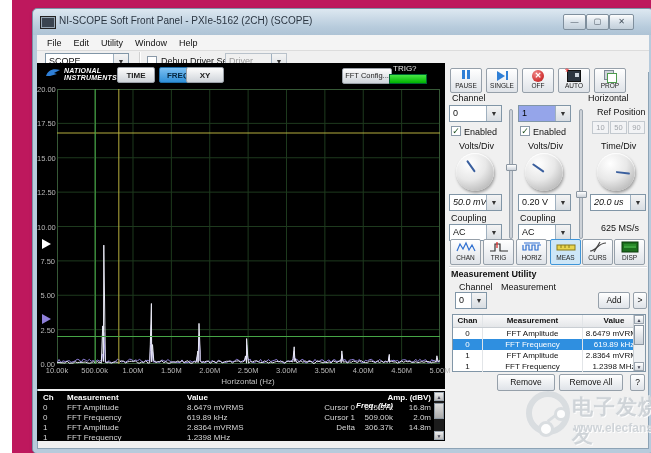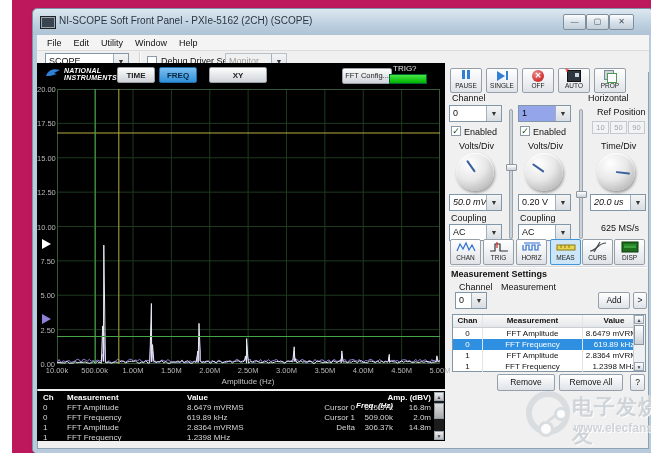--- a/index.html
+++ b/index.html
@@ -149,21 +149,21 @@
 
     <div class="toolbar">
       <div class="combo" style="left:8px;top:2px;width:84px;">
         <span class="ct">SCOPE</span>
         <span class="ca">▼</span>
       </div>
       <div class="vsep" style="left:102px;top:1px;height:19px;"></div>
       <span class="chk" style="position:absolute;left:110px;top:5px;"></span>
       <span class="lbl" style="left:124px;top:5px;">Debug Driver Session</span>
       <div class="combo disabled" style="left:188px;top:2px;width:62px;">
-        <span class="ct">Monitor</span>
+        <span class="ct">Driver</span>
         <span class="ca">▼</span>
       </div>
     </div>
 
     <div class="plot-panel" id="plotPanel">
       <div class="ni-logo">
         <svg width="16" height="14" viewBox="0 0 16 14">
           <path d="M1 9 C3 3 8 1 15 3 L9 6 L12 7 L5 9 Z" fill="#2f7fd6"></path>
         </svg>
         <div class="ni-brand">
@@ -197,24 +197,24 @@
             <line x1="0" y1="240.625" x2="383" y2="240.625" stroke="#1e3a1e" stroke-width="1"></line>
             <line x1="0" y1="275" x2="383" y2="275" stroke="#1e3a1e" stroke-width="1"></line>
             <rect x="0.5" y="0.5" width="382" height="274" fill="none" stroke="#365836"></rect>
             <path d="M0.0 273.9L2.0 270.5L4.0 273.7L6.0 271.8L8.1 272.5L10.1 272.2L12.1 271.6L14.1 273.3L16.1 272.7L18.1 271.9L20.2 270.3L22.2 270.8L24.2 273.3L26.2 270.2L28.2 270.9L30.2 272.3L32.3 270.4L34.3 272.3L36.3 271.5L38.3 272.7L40.3 271.1L42.3 271.8L42.6 272.0L44.3 271.4L45.7 264.9L46.4 272.4L46.8 243.4L47.9 264.9L48.4 273.4L50.4 272.7L51.0 272.0L52.4 272.1L54.4 273.9L56.4 273.3L58.5 272.4L60.5 270.2L62.5 271.2L64.5 272.9L66.5 272.4L68.5 273.2L70.6 271.8L72.6 270.2L74.6 270.5L76.6 272.2L78.6 271.0L80.6 271.7L82.6 270.4L84.7 272.2L86.7 273.1L88.7 271.3L90.2 272.0L90.7 270.9L92.7 272.9L93.3 262.5L94.4 235.8L94.7 272.0L95.5 262.5L96.8 273.4L98.6 272.0L98.8 273.5L100.8 272.8L102.8 273.5L104.8 270.9L106.8 271.8L108.9 272.4L110.9 270.6L112.9 272.1L114.9 273.1L116.9 272.8L118.9 273.3L120.9 273.3L123.0 273.6L125.0 270.9L127.0 273.9L129.0 273.6L131.0 273.6L133.0 271.7L135.1 273.0L137.1 272.5L137.8 272.0L139.1 272.7L140.9 265.8L141.1 272.6L142.0 246.1L143.1 265.8L143.1 272.0L145.1 273.3L146.2 272.0L147.2 273.8L149.2 273.2L151.2 271.7L153.2 273.4L155.2 271.3L157.2 273.2L159.2 273.8L161.3 271.2L163.3 272.3L165.3 273.6L167.3 272.9L169.3 273.6L171.3 272.5L173.4 272.1L175.4 272.6L177.4 272.3L179.4 270.4L181.4 270.9L183.4 273.4L185.4 272.0L185.5 271.9L187.5 271.2L188.5 268.8L189.5 271.0L189.6 255.8L190.7 268.8L191.5 271.1L193.5 270.4L193.8 272.0L195.5 273.4L197.5 273.7L199.6 272.1L201.6 272.9L203.6 270.4L205.6 273.6L207.6 273.3L209.6 272.1L211.7 270.6L213.7 272.6L215.7 271.8L217.7 271.2L219.7 270.4L221.7 273.2L223.8 271.5L225.8 273.8L227.8 273.8L229.8 272.1L231.8 272.2L232.9 272.0L233.8 272.2L235.8 270.5L236.1 270.8L237.2 261.9L237.9 272.4L238.2 270.8L239.9 270.2L241.4 272.0L241.9 272.9L243.9 271.1L245.9 270.3L247.9 273.5L250.0 273.9L252.0 271.2L254.0 272.8L256.0 273.1L258.0 270.4L260.0 272.9L262.1 272.3L264.1 270.9L266.1 271.0L268.1 273.9L270.1 271.8L272.1 270.9L274.1 273.4L276.2 270.9L278.2 270.8L280.2 273.2L280.5 272.0L282.2 272.3L283.7 271.9L284.2 271.0L284.8 265.4L285.8 271.9L286.2 271.0L288.3 270.7L289.0 272.0L290.3 273.6L292.3 271.2L294.3 270.8L296.3 270.4L298.3 271.7L300.4 272.1L302.4 270.5L304.4 273.9L306.4 273.6L308.4 271.3L310.4 272.0L312.4 270.6L314.5 270.4L316.5 272.0L318.5 273.0L320.5 272.7L322.5 270.5L324.5 271.9L326.6 273.6L328.1 272.0L328.6 272.0L330.6 273.3L331.3 272.6L332.3 267.4L332.6 272.2L333.4 272.6L334.6 271.2L336.6 272.0L336.6 271.1L338.7 272.0L340.7 271.4L342.7 273.9L344.7 271.2L346.7 270.7L348.7 270.9L350.7 272.1L352.8 271.5L354.8 273.3L356.8 272.5L358.8 270.3L360.8 272.6L362.8 270.3L364.9 272.2L366.9 271.3L368.9 270.8L370.9 273.9L372.9 273.6L374.9 270.5L375.7 272.0L377.0 271.2L378.9 273.0L379.0 272.2L379.9 268.8L381.0 273.4L381.0 273.0L383.0 271.6L384.2 272.0" fill="none" stroke="#8f80da" stroke-width="1"></path>
             <path d="M0.0 273.7L2.0 273.5L4.0 273.8L6.0 273.8L8.1 274.1L10.1 272.2L12.1 274.2L14.1 274.1L16.1 274.1L18.1 272.7L20.2 273.7L22.2 273.3L24.2 273.4L26.2 273.3L28.2 273.0L30.2 273.8L32.3 274.2L34.3 273.8L36.3 272.7L38.3 273.9L40.3 272.5L42.3 273.8L42.6 272.9L44.3 274.2L45.7 236.9L46.4 272.4L46.8 156.1L47.9 236.9L48.4 273.2L50.4 274.0L51.0 272.9L52.4 273.6L54.4 274.0L56.4 273.3L58.5 273.0L60.5 273.4L62.5 273.1L64.5 271.9L66.5 272.2L68.5 273.9L70.6 272.9L72.6 272.4L74.6 272.3L76.6 272.3L78.6 271.9L80.6 273.9L82.6 274.1L84.7 273.0L86.7 273.6L88.7 271.9L90.2 272.9L90.7 274.1L92.7 273.9L93.3 255.6L94.4 214.5L94.7 273.0L95.5 255.6L96.8 272.0L98.6 272.9L98.8 273.4L100.8 272.8L102.8 272.4L104.8 271.8L106.8 273.7L108.9 272.6L110.9 274.2L112.9 274.2L114.9 273.0L116.9 273.1L118.9 273.1L120.9 271.9L123.0 273.2L125.0 271.7L127.0 273.6L129.0 272.3L131.0 271.8L133.0 274.0L135.1 274.3L137.1 272.4L137.8 272.9L139.1 273.5L140.9 262.0L141.1 273.7L142.0 234.4L143.1 262.0L143.1 271.9L145.1 273.6L146.2 272.9L147.2 273.2L149.2 272.2L151.2 272.3L153.2 274.2L155.2 272.8L157.2 272.2L159.2 273.9L161.3 272.2L163.3 272.2L165.3 273.8L167.3 273.1L169.3 272.3L171.3 272.3L173.4 272.0L175.4 274.1L177.4 272.4L179.4 272.1L181.4 271.9L183.4 272.7L185.4 272.9L185.5 273.0L187.5 271.9L188.5 266.9L189.5 274.2L189.6 249.6L190.7 266.9L191.5 274.1L193.5 272.4L193.8 272.9L195.5 272.9L197.5 272.0L199.6 271.8L201.6 272.9L203.6 273.6L205.6 273.4L207.6 271.9L209.6 272.9L211.7 274.1L213.7 272.9L215.7 273.8L217.7 273.1L219.7 272.4L221.7 272.4L223.8 273.0L225.8 272.5L227.8 274.2L229.8 272.4L231.8 272.1L232.9 272.9L233.8 272.2L235.8 273.0L236.1 269.5L237.2 257.8L237.9 272.6L238.2 269.5L239.9 273.8L241.4 272.9L241.9 273.3L243.9 271.8L245.9 273.4L247.9 271.8L250.0 273.1L252.0 272.5L254.0 272.1L256.0 274.3L258.0 274.1L260.0 271.9L262.1 272.4L264.1 273.1L266.1 273.9L268.1 272.7L270.1 273.8L272.1 272.8L274.1 274.0L276.2 271.8L278.2 272.7L280.2 273.5L280.5 272.9L282.2 272.2L283.7 270.8L284.2 273.9L284.8 261.9L285.8 270.8L286.2 273.1L288.3 272.8L289.0 272.9L290.3 273.8L292.3 272.9L294.3 273.3L296.3 272.0L298.3 272.6L300.4 273.6L302.4 272.0L304.4 271.8L306.4 273.2L308.4 273.6L310.4 273.7L312.4 272.2L314.5 272.2L316.5 272.8L318.5 273.7L320.5 271.7L322.5 274.0L324.5 272.0L326.6 273.3L328.1 272.9L328.6 272.7L330.6 273.0L331.3 271.9L332.3 265.4L332.6 273.5L333.4 271.9L334.6 272.4L336.6 272.9L336.6 273.0L338.7 273.0L340.7 274.1L342.7 273.0L344.7 272.1L346.7 273.3L348.7 272.1L350.7 272.8L352.8 272.4L354.8 273.3L356.8 273.4L358.8 272.7L360.8 273.7L362.8 273.2L364.9 272.7L366.9 273.3L368.9 272.6L370.9 272.5L372.9 273.0L374.9 274.0L375.7 272.9L377.0 273.4L378.9 272.4L379.0 273.4L379.9 266.8L381.0 272.4L381.0 272.4L383.0 271.8L384.2 272.9" fill="none" stroke="#e9e9f5" stroke-width="1"></path>
             <line x1="61.81497194388778" y1="0" x2="61.81497194388778" y2="275" stroke="#b6ae3e" stroke-width="1"></line>
             <line x1="0" y1="43.99999999999999" x2="383" y2="43.99999999999999" stroke="#b6ae3e" stroke-width="1"></line>
             <line x1="38.300000000000004" y1="0" x2="38.300000000000004" y2="275" stroke="#46a546" stroke-width="1"></line>
             <line x1="0" y1="247.5" x2="383" y2="247.5" stroke="#46a546" stroke-width="1"></line>
           </svg></div>
-      <div class="xlabel">Amplitude (Hz)</div>
+      <div class="xlabel">Horizontal (Hz)</div>
     <div class="ptab" style="left: 80px; width: 38px;">TIME</div>
         <div class="ptab active" style="left: 122px; width: 38px;">FREQ</div>
-        <div class="ptab" style="left: 172px; width: 58px;">XY</div>
+        <div class="ptab" style="left: 149px; width: 38px;">XY</div>
         <div class="ytick" style="top: 22px;">20.00</div>
         <div class="ytick" style="top: 56.375px;">17.50</div>
         <div class="ytick" style="top: 90.75px;">15.00</div>
         <div class="ytick" style="top: 125.125px;">12.50</div>
         <div class="ytick" style="top: 159.5px;">10.00</div>
         <div class="ytick" style="top: 193.875px;">7.50</div>
         <div class="ytick" style="top: 228.25px;">5.00</div>
         <div class="ytick" style="top: 262.625px;">2.50</div>
         <div class="ytick" style="top: 297px;">0.00</div>
         <div class="xtick" style="left: 20px;">10.00k</div>
@@ -296,21 +296,21 @@
       </div>
       <div class="combo" style="left:141px;top:131px;width:56px;font-style:italic;">
         <span class="ct">20.0 us</span>
         <span class="ca">▼</span>
       </div>
       <span class="lbl" style="left:152px;top:160px;">625 MS/s</span>
 
       <div id="iconTabs"></div>
       <div class="sep"></div>
 
-      <div class="ms-title">Measurement Settings</div>
+      <div class="ms-title">Measurement Utility</div>
       <span class="lbl" style="left:10px;top:219px;">Channel</span>
       <span class="lbl" style="left:52px;top:219px;">Measurement</span>
       <div class="combo" style="left:6px;top:229px;width:32px;">
         <span class="ct">0</span>
         <span class="ca">▼</span>
       </div>
       <div class="pushbtn" style="left:149px;top:229px;width:32px;line-height:15px;">Add</div>
       <div class="pushbtn" style="left:184px;top:229px;width:14px;line-height:15px;">&gt;</div>
 
       <div class="mstbl" id="msTable">

